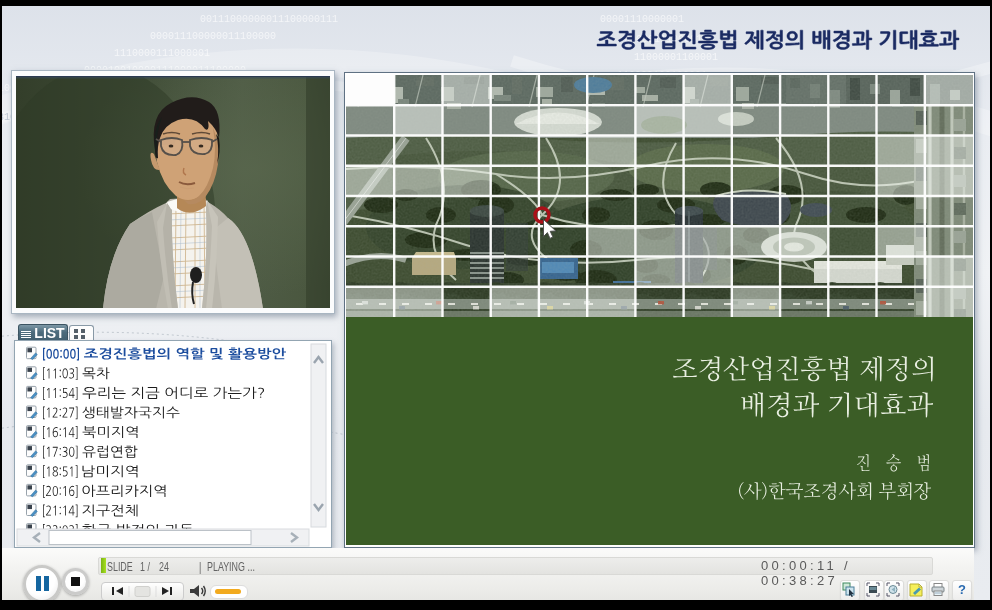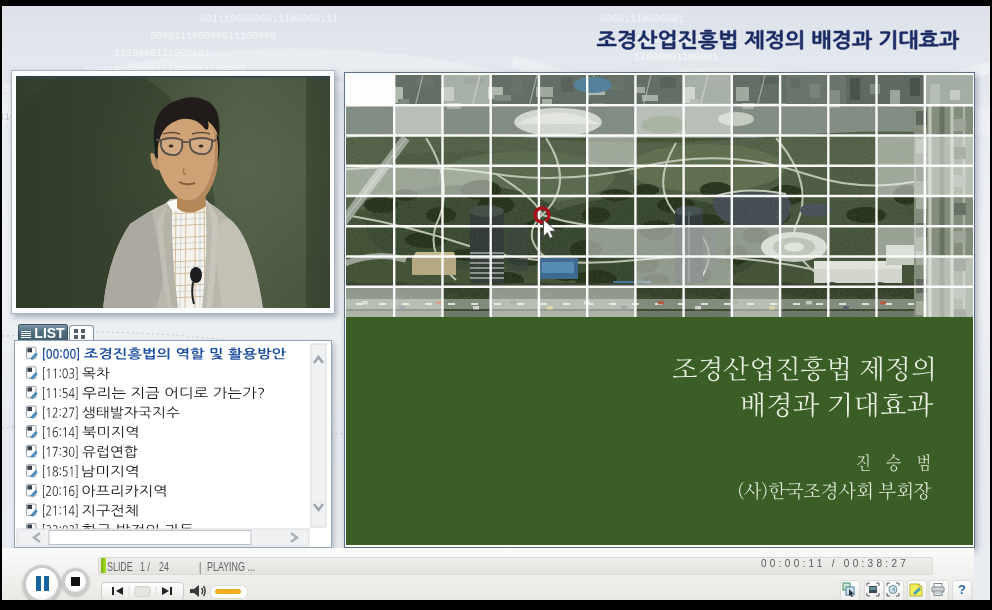--- a/index.html
+++ b/index.html
@@ -8,21 +8,21 @@
 #vid{position:absolute;left:4px;top:5px;width:314px;height:232px;background:#46543f;overflow:hidden;}
 #tab1{position:absolute;left:16px;top:318px;width:48px;height:16px;background:linear-gradient(180deg,#7d98a6,#4d6c7d 45%,#436070);border:1px solid #3c5462;border-bottom:none;border-radius:3px 3px 0 0;color:#fff;font-size:14px;font-weight:bold;line-height:16px;text-align:center;}
 #tab2{position:absolute;left:67px;top:319px;width:23px;height:15px;background:#fdfdfd;border:1px solid #8899a6;border-bottom:none;border-radius:3px 3px 0 0;}
 #listpanel{position:absolute;left:12px;top:334px;width:316px;height:206px;background:#fff;border:1px solid #93a5b2;box-shadow:2px 3px 5px rgba(90,105,125,.4);overflow:hidden;}
 #slideframe{position:absolute;left:342px;top:66px;width:629px;height:474px;border:1px solid #5f7183;background:#fff;box-shadow:2px 3px 6px rgba(90,105,125,.5);}
 #mosaic{position:absolute;left:1px;top:2px;width:627px;height:242px;overflow:hidden;}
 #greenslide{position:absolute;left:1px;top:244px;width:627px;height:228px;background:#3b5d26;overflow:hidden;}
 #cbar{position:absolute;left:0;top:542px;width:972px;height:58px;background:linear-gradient(180deg,#fbfbfa 0%,#f3f3f1 35%,#ebebe8 75%,#e4e4e1 100%);}
 #cband{position:absolute;left:96px;top:9px;width:833px;height:16px;background:linear-gradient(180deg,#ededeb,#e3e3e0);border:1px solid #d9d9d6;border-radius:2px;}
 .bt{position:absolute;top:1px;font-size:13.5px;color:#636363;transform:scaleX(0.66);transform-origin:0 50%;white-space:pre;}
-#timetxt{position:absolute;left:662px;top:0px;font-size:10px;color:#5a5a5a;letter-spacing:3.3px;}
+#timetxt{position:absolute;left:662px;top:0px;font-size:13px;color:#5a5a5a;letter-spacing:3.3px;}
 .circ{position:absolute;border-radius:50%;background:radial-gradient(circle at 42% 35%,#ffffff 55%,#e6e6e6);}
 #pausebtn{left:21px;top:17px;width:32px;height:32px;border:3px solid #c9c9c7;box-shadow:0 1px 3px rgba(0,0,0,.3);}
 #stopbtn{left:60px;top:20px;width:21px;height:21px;border:3px solid #cbcbca;box-shadow:0 1px 3px rgba(0,0,0,.3);}
 .pbar{position:absolute;top:8px;width:5px;height:15px;background:#1566a0;}
 #navg{position:absolute;left:99px;top:34px;width:81px;height:17px;background:linear-gradient(180deg,#fff,#e9e9e6);border:1px solid #ccc;border-radius:4px;}
 #volpill{position:absolute;left:208px;top:37px;width:36px;height:12px;background:#fff;border:1px solid #ddd;border-radius:6px;}
 #volbar{position:absolute;left:4px;top:3px;width:26px;height:5px;background:#f2aa1e;border-radius:3px;}
 .ibtn{position:absolute;top:32px;width:18px;height:19px;background:linear-gradient(180deg,#fff,#ededec);border:1px solid #dcdcda;border-radius:3px;box-shadow:0 1px 1px rgba(0,0,0,.12);}
 #botblack{position:absolute;left:0;top:600px;width:992px;height:10px;background:#000;}
 </style></head>

